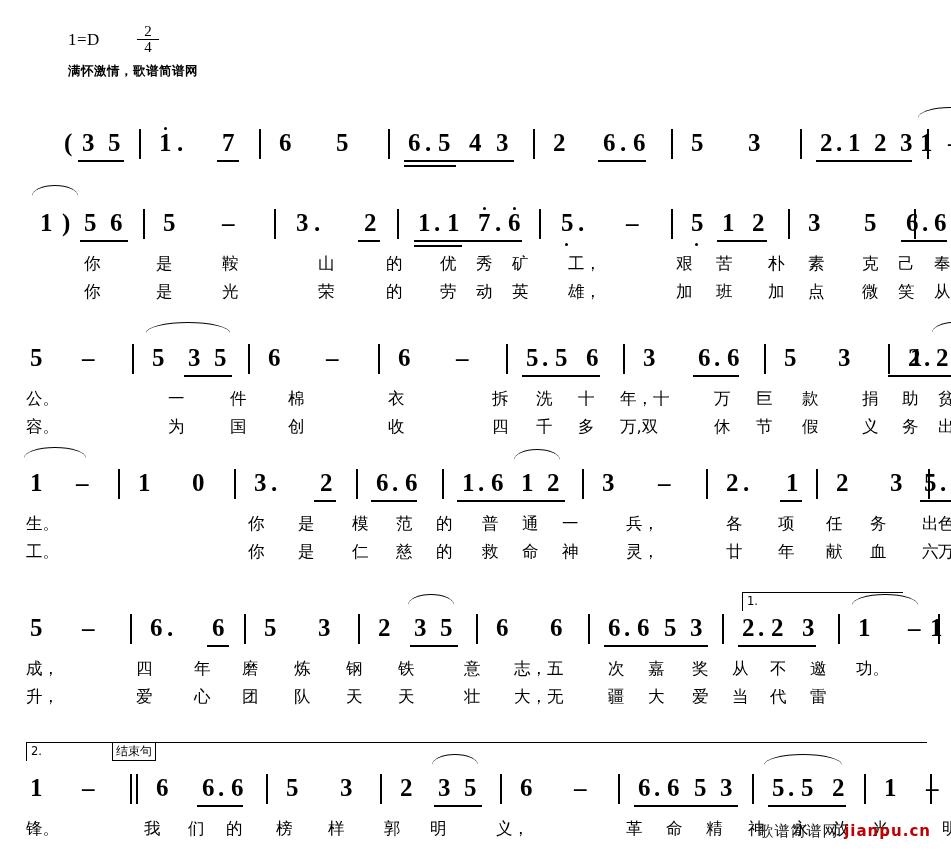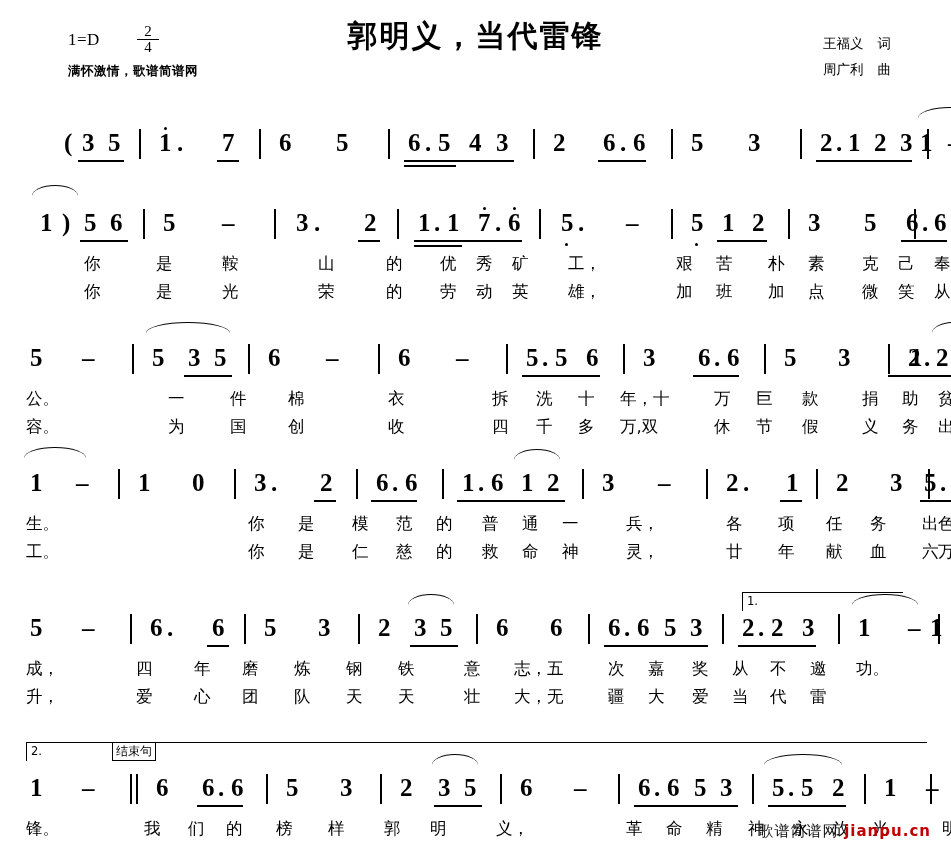--- a/index.html
+++ b/index.html
@@ -192,30 +192,21 @@
 
   <div class="key-sig">1=D</div>
 
   <div class="meter">
     <span class="num">2</span>
     <span class="den">4</span>
   </div>
 
   <div class="tempo-mark">满怀激情，歌谱简谱网</div>
 
-  <div class="title">郭明义，当代雷锋</div>
-
-  <div class="credits">
-    <div class="cline">
-      <span>王福义</span><span class="role">词</span>
-    </div>
-    <div class="cline">
-      <span>周广利</span><span class="role">曲</span>
-    </div>
-  </div>
+
 
   <div class="row" style="top:125px; height:60px;">
     <div class="notes">
       <span class="n" style="left:38px;top:4px;">(</span>
       <span class="n" style="left:56px;top:4px;">3</span>
       <span class="n" style="left:82px;top:4px;">5</span>
       <div class="ul" style="left:52px;top:35px;width:46px;"></div>
       <div class="bar" style="left:113px;"></div>
       <span class="n" style="left:133px;top:4px;">1</span>
       <div class="hidot" style="left:138px;top:2px;"></div>

